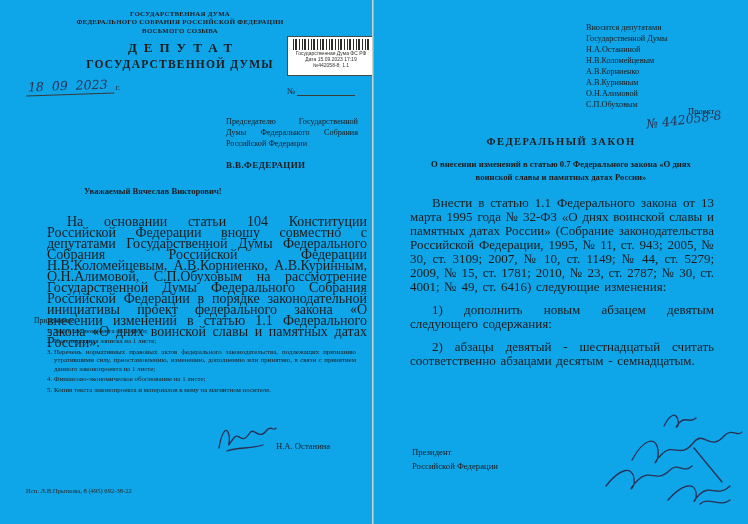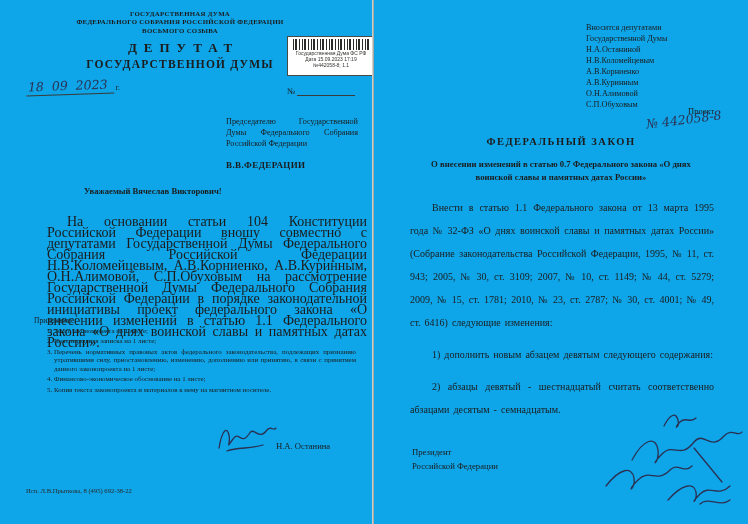--- a/index.html
+++ b/index.html
@@ -51,21 +51,21 @@
   .sig-name{position:absolute;left:276px;top:441px;font-size:8.6px;}
   .executor{position:absolute;left:26px;top:487px;font-size:6.6px;color:#2a2a27;}
 
   
   .submitted{position:absolute;left:212px;top:22px;width:156px;font-size:8.2px;line-height:11px;}
   .submitted div{white-space:nowrap;}
   .project{position:absolute;left:314px;top:106px;font-size:8.5px;}
   .proj-num{position:absolute;left:272px;top:112px;font-size:12.5px;transform:rotate(-7deg);white-space:nowrap;}
   .fz-title{position:absolute;left:0;top:136px;width:374px;text-align:center;font-size:10.5px;font-weight:bold;letter-spacing:1.5px;}
   .fz-subject{position:absolute;left:40px;top:158px;width:294px;text-align:center;font-size:8.7px;font-weight:bold;line-height:12.5px;}
-  .law-body{position:absolute;left:36px;top:196px;width:304px;font-size:10px;line-height:23px;text-align:justify;}
+  .law-body{position:absolute;left:36px;top:196px;width:304px;font-size:13px;line-height:14px;text-align:justify;}
   .law-body p{text-indent:22px;margin:0 0 9px 0;word-spacing:1.5px;}
   .president{position:absolute;left:38px;top:446px;font-size:8.7px;line-height:13.5px;}
   .sig-cluster{position:absolute;left:198px;top:408px;}
 
   svg.ink path{stroke:var(--ink,#2a3150);fill:none;stroke-width:1.3;stroke-linecap:round;stroke-linejoin:round;}
 </style>
 </head>
 <body>
 
 <div class="sheet">

